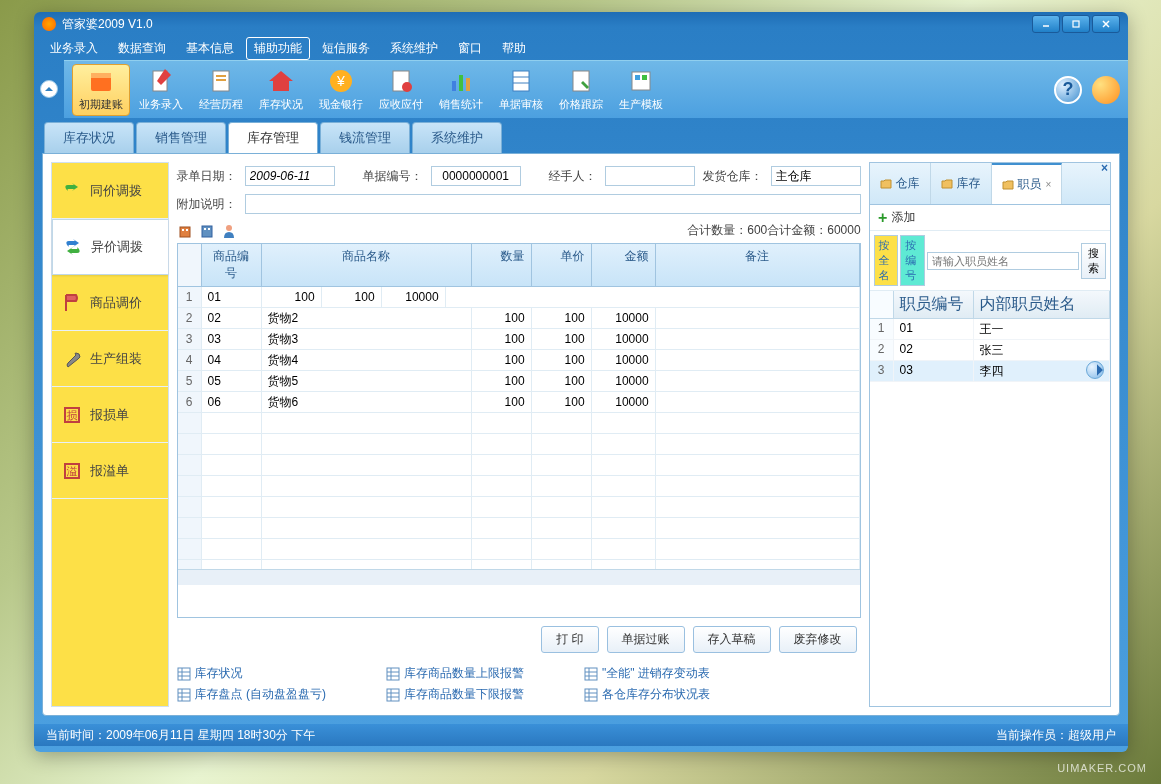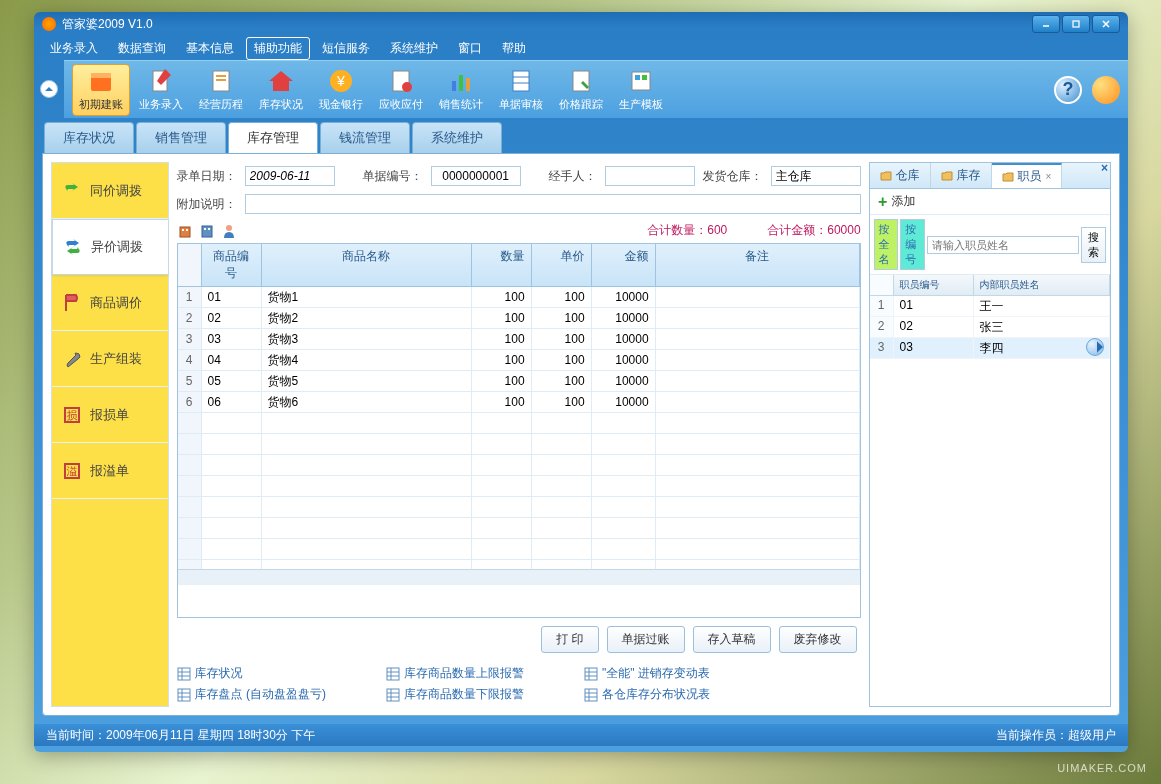--- a/index.html
+++ b/index.html
@@ -47,21 +47,21 @@
 .form-row label { white-space: nowrap; }
 .form-input { border: 1px solid #b0cce0; padding: 2px 4px; font-size: 12px; height: 20px; }
 .form-input.date { width: 90px; font-style: italic; }
 .form-input.doc { width: 90px; text-align: center; }
 .form-input.handler { width: 90px; }
 .form-input.wh { width: 90px; }
 .form-input.note { flex: 1; }
 
 .mini-toolbar { display: flex; gap: 6px; padding: 4px 0; align-items: center; }
 .mini-icon { width: 16px; height: 16px; cursor: pointer; }
-.totals { margin-left: auto; display: flex; gap: 40px; font-size: 12px; color: #be185d; }
+.totals { margin-left: auto; display: flex; font-size: 12px; color: #404040; }
 
 .grid { flex: 1; border: 1px solid #a0c4e0; background: #fff; overflow: hidden; position: relative; }
 .grid-header { display: flex; background: linear-gradient(180deg, #e0f0fc, #c8e4f8); border-bottom: 1px solid #a0c4e0; }
 .grid-header .cell { border-right: 1px solid #a0c4e0; padding: 4px 6px; font-size: 12px; color: #2a5a8a; text-align: center; }
 .grid-body { overflow-y: auto; height: 282px; }
 .grid-row { display: flex; border-bottom: 1px solid #e0ecf4; }
 .grid-row .cell { border-right: 1px solid #e0ecf4; padding: 2px 6px; font-size: 12px; height: 20px; line-height: 16px; overflow: hidden; }
 .cell.rn { width: 24px; text-align: center; background: #f0f6fc; color: #666; }
 .cell.code { width: 60px; }
 .cell.name { width: 210px; }
@@ -75,34 +75,34 @@
 .action-btn { padding: 4px 14px; border: 1px solid #9ac0e0; background: linear-gradient(180deg, #fff, #e8f0f8); border-radius: 3px; font-size: 12px; cursor: pointer; color: #333; }
 
 .links-row { display: flex; gap: 60px; padding: 4px 0; }
 .link-col { display: flex; flex-direction: column; gap: 4px; }
 .link-item { display: flex; align-items: center; gap: 4px; font-size: 12px; color: #2a6ab0; cursor: pointer; }
 .link-icon { width: 14px; height: 14px; }
 
 .right-panel { width: 264px; border: 1px solid #a0c4e0; display: flex; flex-direction: column; position: relative; }
 .panel-close { position: absolute; top: -2px; right: 2px; font-size: 12px; color: #2a6ab0; cursor: pointer; font-weight: bold; }
 .panel-tabs { display: flex; background: linear-gradient(180deg, #e8f4fc, #d0e8f8); border-bottom: 1px solid #a0c4e0; }
-.panel-tab { padding: 3px 10px; font-size: 12px; cursor: pointer; border-right: 1px solid #c0d8e8; display: flex; align-items: center; gap: 4px; color: #2a5a8a; }
+.panel-tab { padding: 11px 10px; font-size: 12px; cursor: pointer; border-right: 1px solid #c0d8e8; display: flex; align-items: center; gap: 4px; color: #2a5a8a; }
 .panel-tab.active { background: #fff; border-top: 2px solid #4090d0; }
 .panel-tab .x { font-size: 10px; color: #888; }
 .panel-toolbar { padding: 4px 6px; display: flex; align-items: center; gap: 4px; font-size: 12px; border-bottom: 1px solid #e0ecf4; }
 .add-btn { display: flex; align-items: center; gap: 2px; cursor: pointer; color: #333; }
 .plus-ic { width: 14px; height: 14px; display: flex; align-items: center; justify-content: center; color: #2a9a2a; font-weight: bold; font-size: 16px; }
 .panel-search { padding: 4px; display: flex; gap: 2px; align-items: center; border-bottom: 1px solid #e0ecf4; }
 .seg-btn { border: 1px solid #b0cce0; padding: 2px 4px; font-size: 11px; cursor: pointer; color: #2a6ab0; background: #5eead4; }
-.seg-btn.active { background: #bef264; }
+.seg-btn.active { background: #fde047; }
 .search-inp { flex: 1; border: 1px solid #b0cce0; padding: 2px 4px; font-size: 11px; color: #999; }
 .search-btn { border: 1px solid #b0cce0; padding: 2px 6px; font-size: 11px; cursor: pointer; background: linear-gradient(180deg, #fff, #e8f0f8); }
 .emp-grid { flex: 1; overflow: auto; }
 .emp-header { display: flex; background: linear-gradient(180deg, #f4f8fc, #e0ecf4); border-bottom: 1px solid #c0d8e8; position: sticky; top: 0; }
-.emp-header .ecell { border-right: 1px solid #c0d8e8; padding: 3px 6px; font-size: 10px; color: #2a5a8a; }
+.emp-header .ecell { border-right: 1px solid #c0d8e8; padding: 3px 6px; font-size: 16px; color: #2a5a8a; }
 .emp-row { display: flex; border-bottom: 1px solid #f0f4f8; }
 .emp-row .ecell { border-right: 1px solid #f0f4f8; padding: 2px 6px; font-size: 12px; height: 20px; }
 .ecell.ern { width: 24px; text-align: center; background: #f8fcff; color: #666; }
 .ecell.ecode { width: 80px; }
 .ecell.ename { flex: 1; }
 .emp-row.selected { background: #e0f0fc; }
 .emp-row.selected .ecell { background: #e0f0fc; }
 .row-arrow { position: absolute; right: 6px; width: 18px; height: 18px; background: radial-gradient(circle at 30% 30%, #e8f4ff, #80b8e8); border-radius: 50%; border: 1px solid #6aa8d8; }
 .row-arrow::after { content:''; position:absolute; top:4px; left:6px; border:4px solid transparent; border-bottom-color:#2a6ab0; border-right-color:#2a6ab0; transform: rotate(-45deg); width:0; height:0; }
 
@@ -328,21 +328,20 @@
             <div class="cell name">商品名称</div>
             <div class="cell qty">数量</div>
             <div class="cell price">单价</div>
             <div class="cell amount">金额</div>
             <div class="cell remark">备注</div>
           </div>
         <div class="grid-body" id="gridbody">
             <div class="grid-row">
               <div class="cell rn">1</div>
               <div class="cell code">01</div>
-              <div class="cell name">货物1</div>
               <div class="cell qty">100</div>
               <div class="cell price">100</div>
               <div class="cell amount">10000</div>
               <div class="cell remark"></div>
             </div>
             <div class="grid-row">
               <div class="cell rn">2</div>
               <div class="cell code">02</div>
               <div class="cell name">货物2</div>
               <div class="cell qty">100</div>

